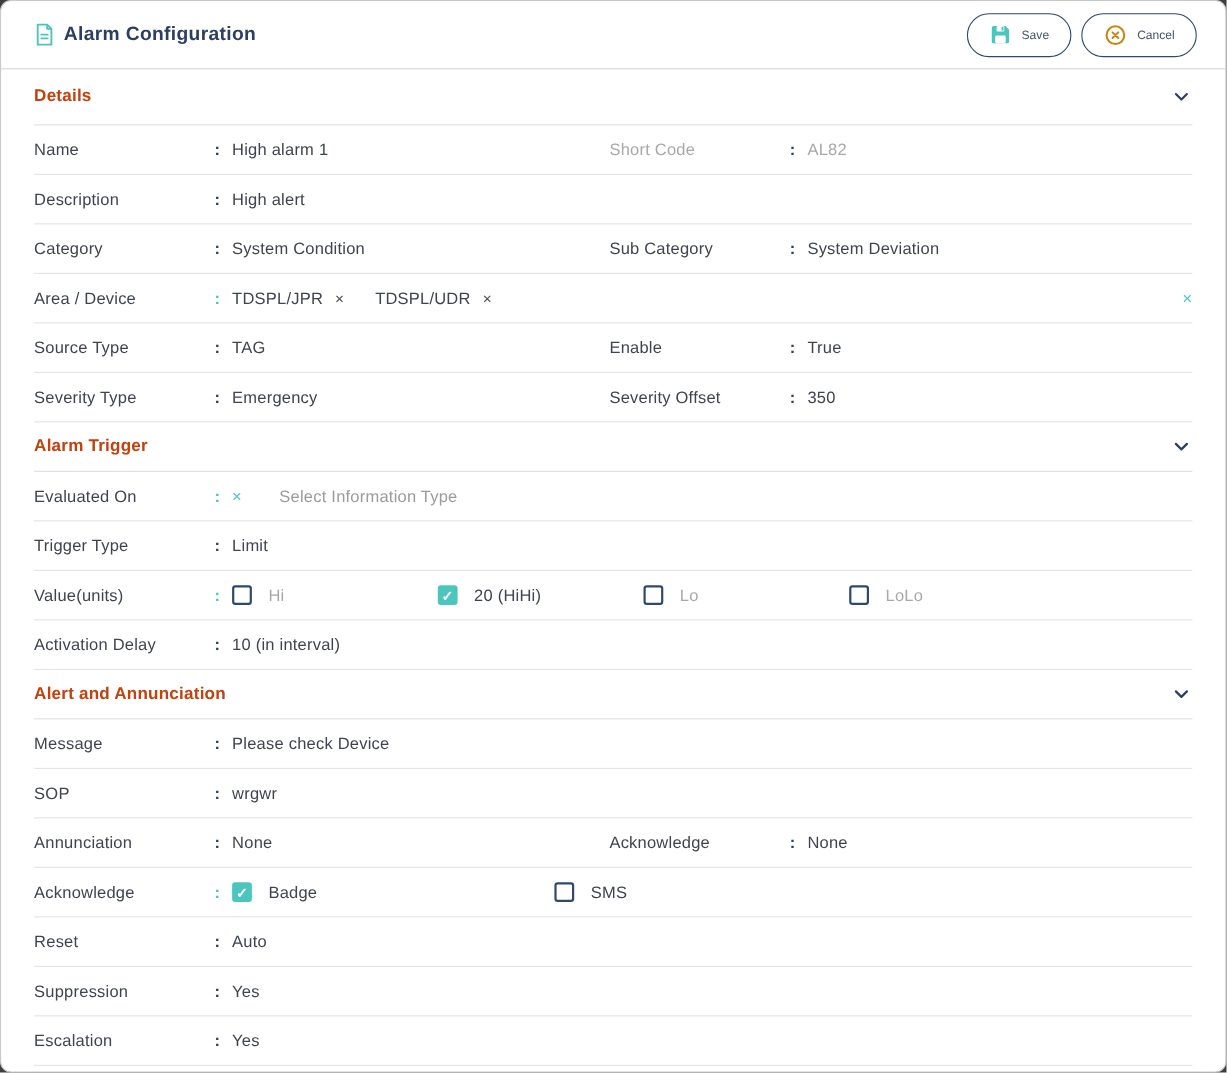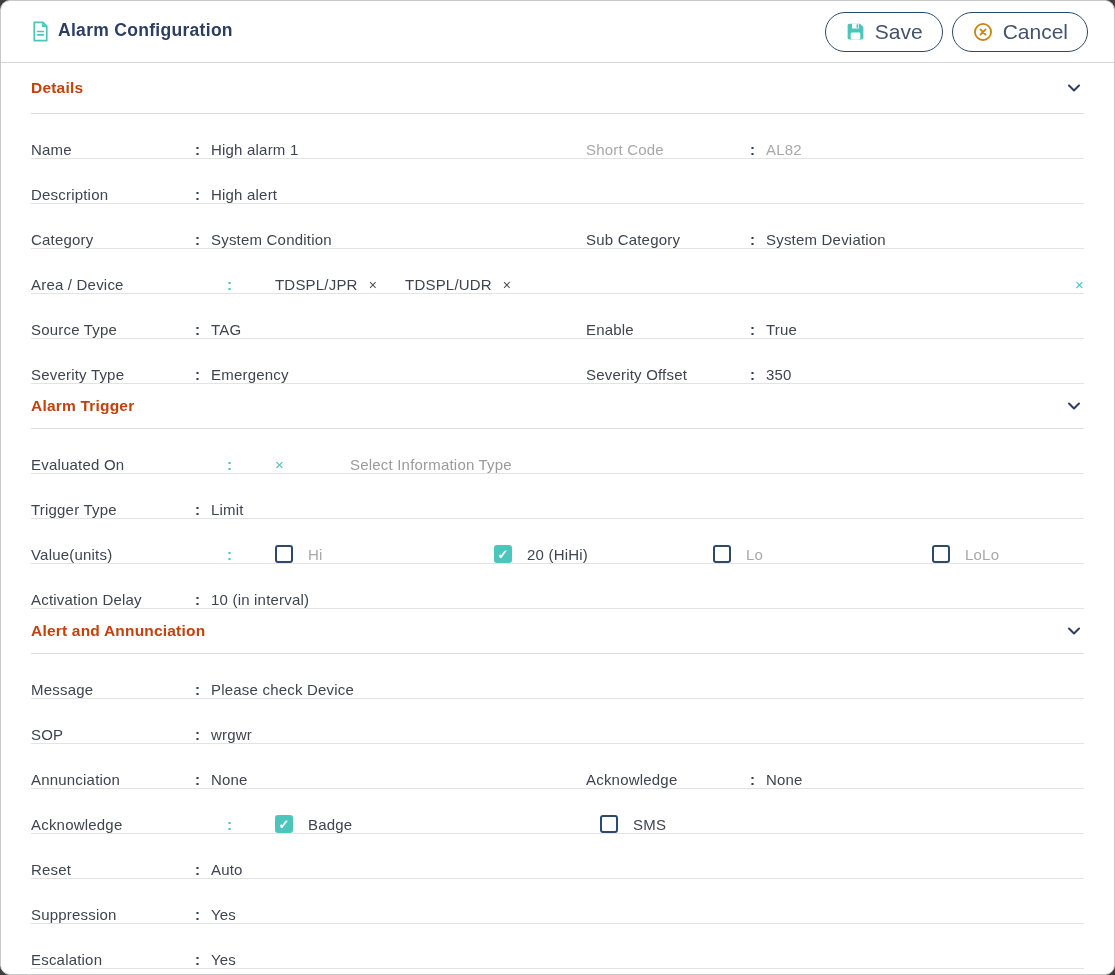--- a/index.html
+++ b/index.html
@@ -29,37 +29,37 @@
     font-size:17.5px; font-weight:700; color:#2d3e63; letter-spacing:.3px;
   }
   .hdr-btns { margin-left:auto; display:flex; gap:9px; }
   .btn {
     display:flex; align-items:center; gap:9px;
     height:40px; padding:0 19px;
     background:#fff;
     border:1.5px solid #2d4a6b;
     border-radius:20px;
     font-family:inherit;
-    font-size:21px; color:#44546a;
+    font-size:11px; color:#44546a;
     cursor:pointer;
   }
   
   .content { padding:0 30px; }
   .sec-title {
     height:51px;
     display:flex; align-items:center; justify-content:space-between;
     border-bottom:1px solid #dedede;
     font-size:15.5px; font-weight:700; color:#c2410c; letter-spacing:.2px;
   }
   .sec-title.small { height:45px; }
   .row {
     height:45px;
-    display:flex; align-items:flex-end;
+    display:flex; align-items:center;
     border-bottom:1px solid #e3e3e3;
-    font-size:15px; color:#3f4450; letter-spacing:.2px;gap:32px;
+    font-size:15px; color:#3f4450; letter-spacing:.2px;
   }
   .cell { display:flex; align-items:center; flex:0 0 523px; min-width:0; }
   .cell.c2 { flex:1 1 auto; }
   .lbl { width:164px; flex:0 0 164px; }
   .colon { width:16px; flex:0 0 16px; color:#2d3e63; font-weight:700; }
   .colon::before { content:":"; }
   .colon.teal { color:#4cc6bd; }
   .val { white-space:nowrap; }
   .muted { color:#a8a8a8; }
   .placeholder { color:#9b9b9b; }

